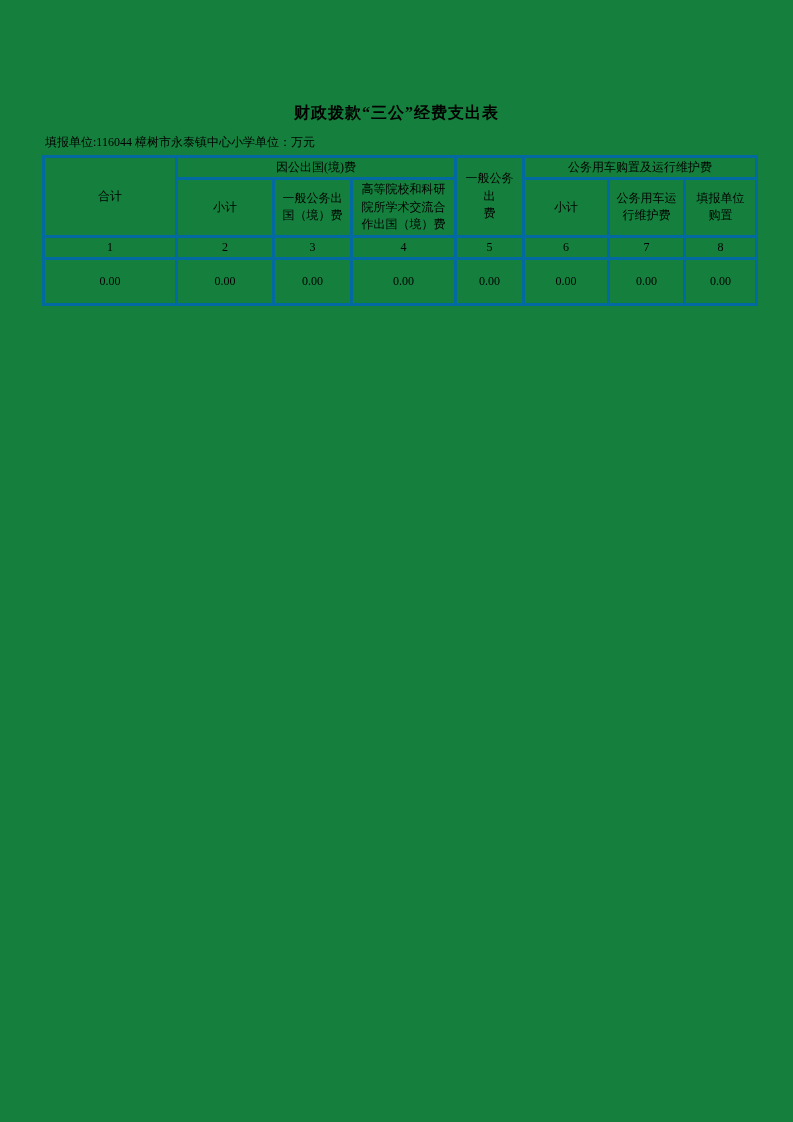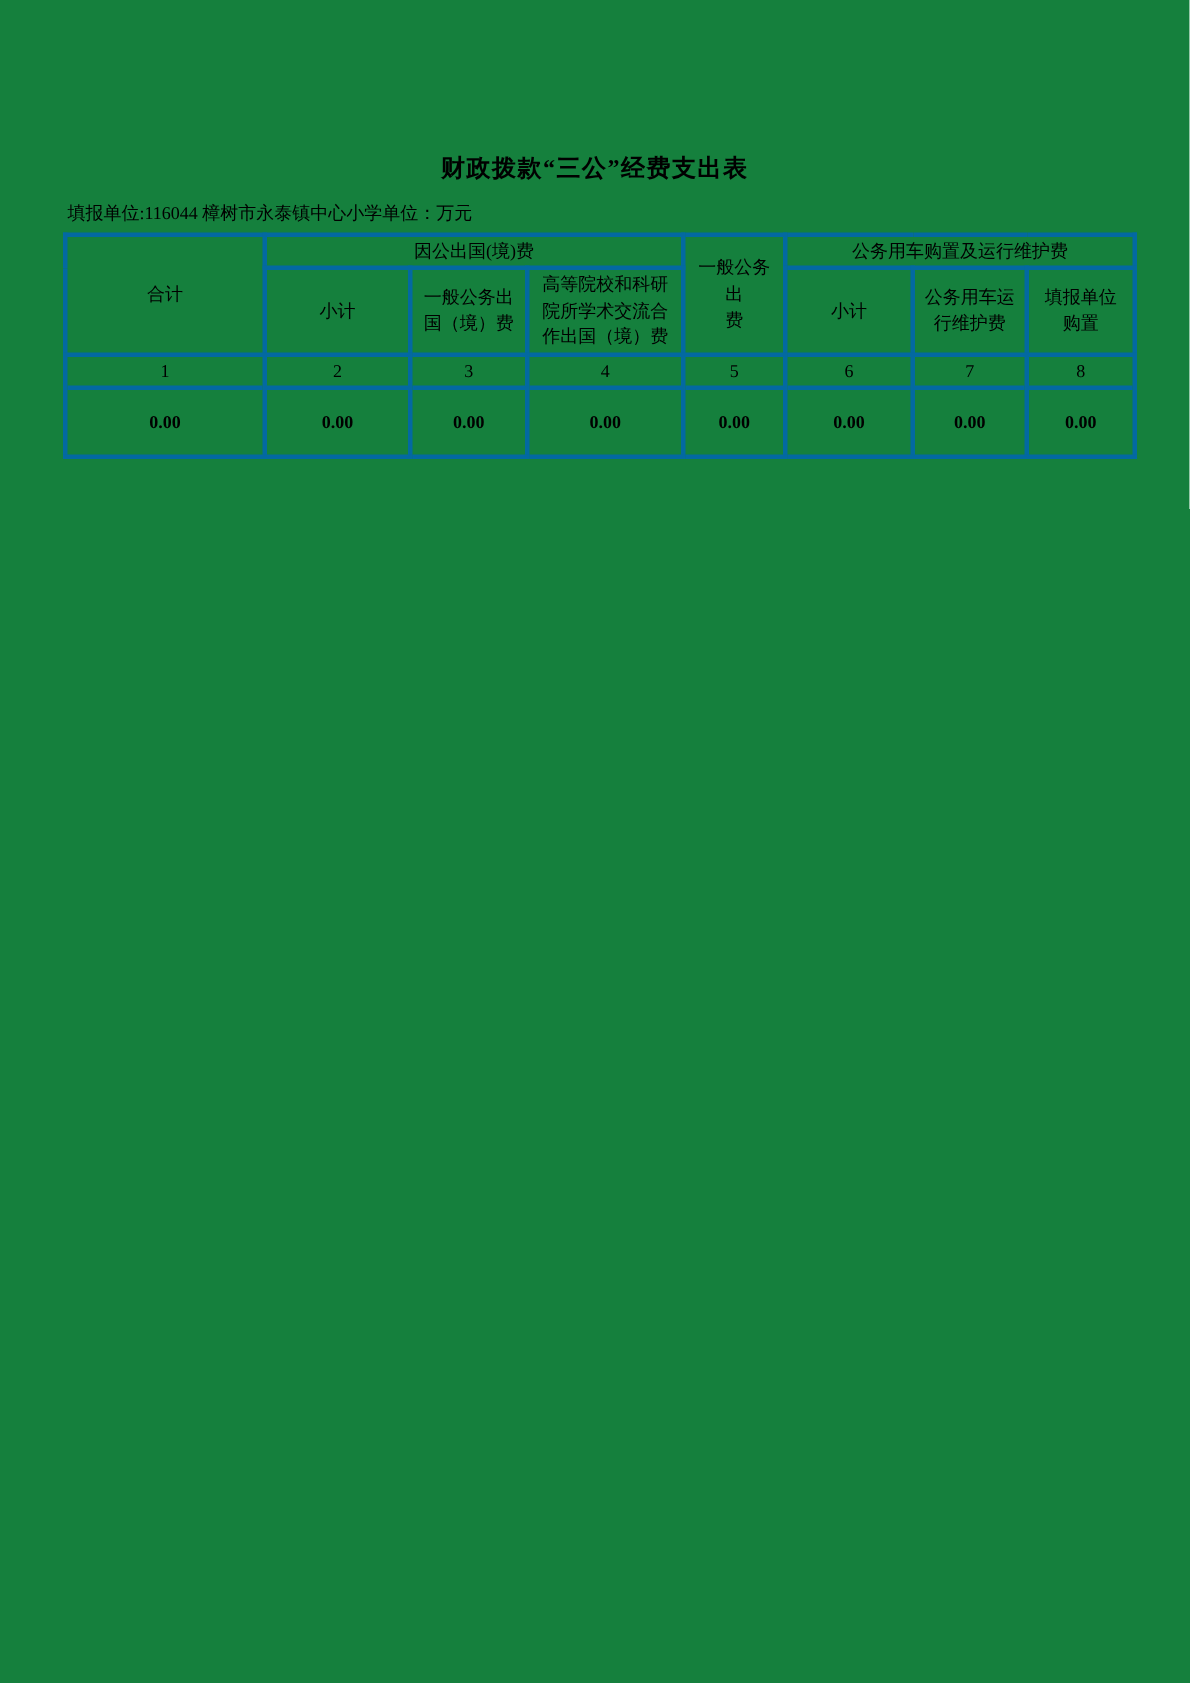--- a/index.html
+++ b/index.html
@@ -54,21 +54,21 @@
     text-align: center;
     vertical-align: middle;
     padding: 1px 4px;
     white-space: pre-line;
     line-height: 1.45;
     overflow: hidden;
   }
   tr.row-group-header { height: 20px; }
   tr.row-sub-header   { height: 48px; }
   tr.row-col-numbers  { height: 19px; }
-  tr.row-values       { height: 46px; font-weight: bold; }
+  tr.row-values       { height: 46px; }
   tr.row-col-numbers td {
     border-top: 1.5px solid #000000;
     border-bottom: 1.5px solid #000000;
   }
 </style>
 </head>
 <body>
 
 <div class="page">
 

